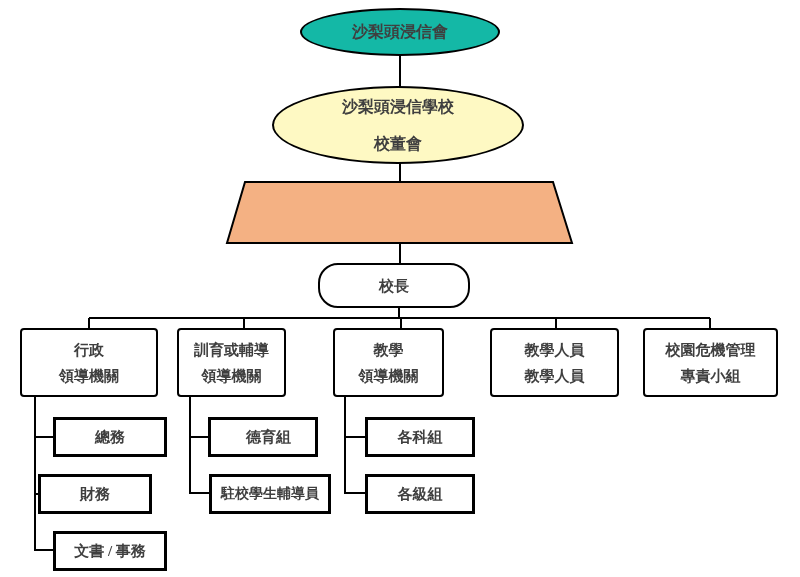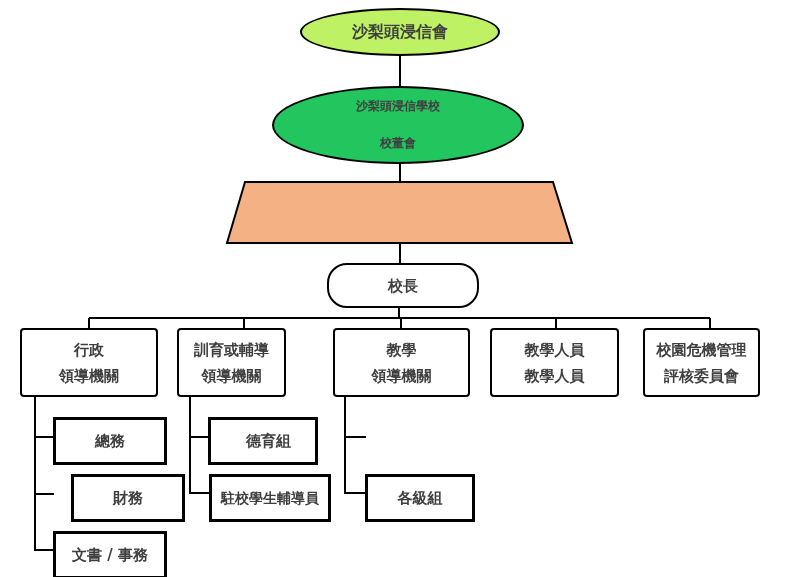--- a/index.html
+++ b/index.html
@@ -9,36 +9,36 @@
   }
   #wires{position:absolute;left:0;top:0;width:800px;height:577px;}
   .node{
     position:absolute;box-sizing:border-box;
     display:flex;flex-direction:column;align-items:center;justify-content:center;
     font-weight:bold;color:#3f3f3f;text-align:center;
     background:#ffffff;border:2px solid #000;font-size:15px;line-height:26px;
     white-space:nowrap;
   }
   .ellipse{border-radius:50%;}
-  .church{left:300px;top:8px;width:200px;height:48px;background:#bef264;font-size:16px;}
-  .board{left:272px;top:86px;width:252px;height:78px;background:#22c55e;font-size:12px;line-height:37px;}
+  .church{left:300px;top:8px;width:200px;height:48px;background:#14b8a6;font-size:16px;}
+  .board{left:272px;top:86px;width:252px;height:78px;background:#fef9c3;font-size:16px;line-height:37px;}
   .trapezoid-label{
     left:227px;top:182px;width:345px;height:61px;
     background:transparent;border:none;font-size:16px;
   }
-  .principal{left:327px;top:263px;width:152px;height:45px;border-radius:20px;}
+  .principal{left:318px;top:263px;width:152px;height:45px;border-radius:20px;}
   .dept{top:328px;height:69px;border-radius:4px;}
   .dept0{left:20px;width:138px;}
   .dept1{left:177px;width:109px;}
-  .dept2{left:333px;width:137px;}
+  .dept2{left:333px;width:111px;}
   .dept3{left:490px;width:129px;}
-  .dept4{left:643px;width:117px;}
-  .sub{height:48px;border-width:3px;line-height:34px;}
+  .dept4{left:643px;width:135px;}
+  .sub{height:40px;border-width:3px;line-height:34px;font-family:Liberation Serif, serif;}
   .s00{left:53px;top:417px;width:114px;}
-  .s01{left:71px;top:474px;width:114px;}
+  .s01{left:38px;top:474px;width:114px;}
   .s02{left:53px;top:531px;width:114px;}
   .s10{left:208px;top:417px;width:110px;padding-left:11px;}
   .s11{left:209px;top:474px;width:122px;font-size:14px;}
   .s20{left:365px;top:417px;width:110px;}
   .s21{left:365px;top:474px;width:110px;}
 </style>
 </head>
 <body>
 
 <div id="canvas">
@@ -99,25 +99,26 @@
   <div class="node dept dept2">
     <span>教學</span>
     <span>領導機關</span>
   </div>
   <div class="node dept dept3">
     <span>教學人員</span>
     <span>教學人員</span>
   </div>
   <div class="node dept dept4">
     <span>校園危機管理</span>
-    <span>評核委員會</span>
+    <span>專責小組</span>
   </div>
 
   <div class="node sub s00">總務</div>
   <div class="node sub s01">財務</div>
   <div class="node sub s02">文書 / 事務</div>
 
   <div class="node sub s10">德育組</div>
   <div class="node sub s11">駐校學生輔導員</div>
 
+  <div class="node sub s20">各科組</div>
   <div class="node sub s21">各級組</div>
 
 </div>
 
 </body></html>

